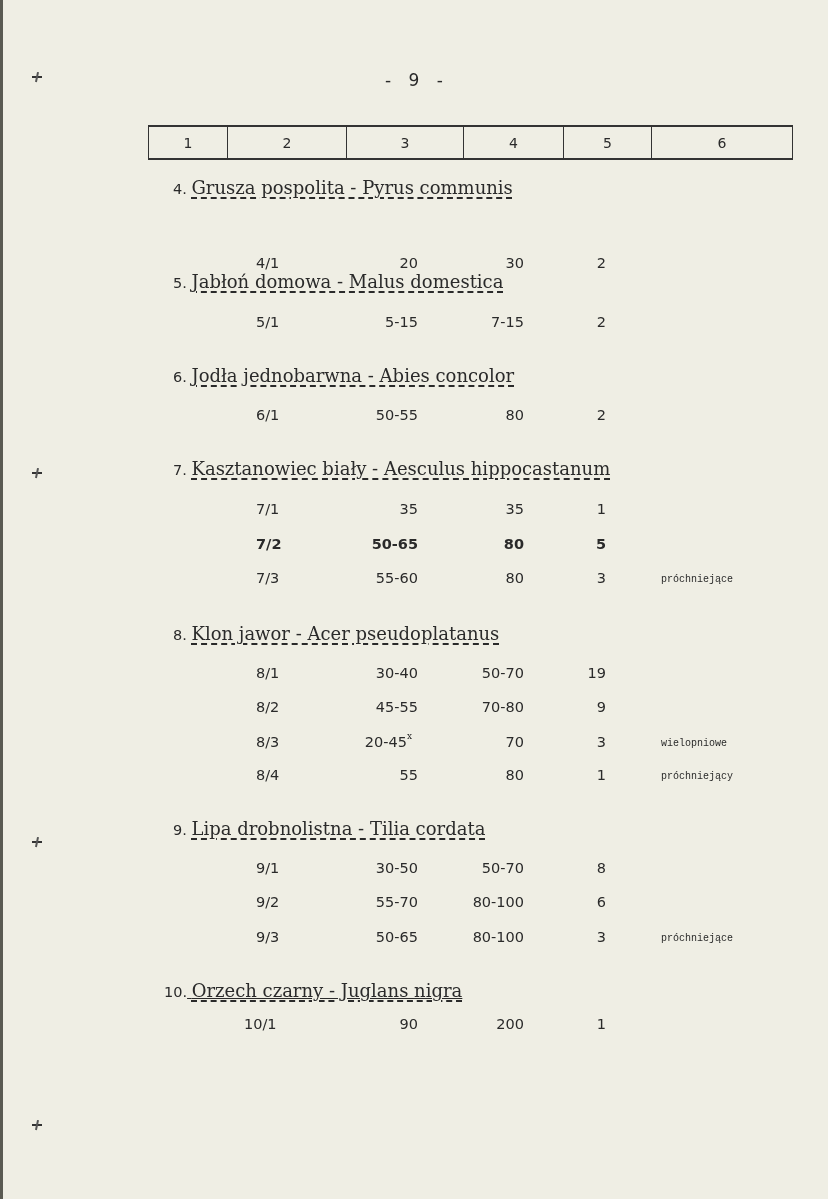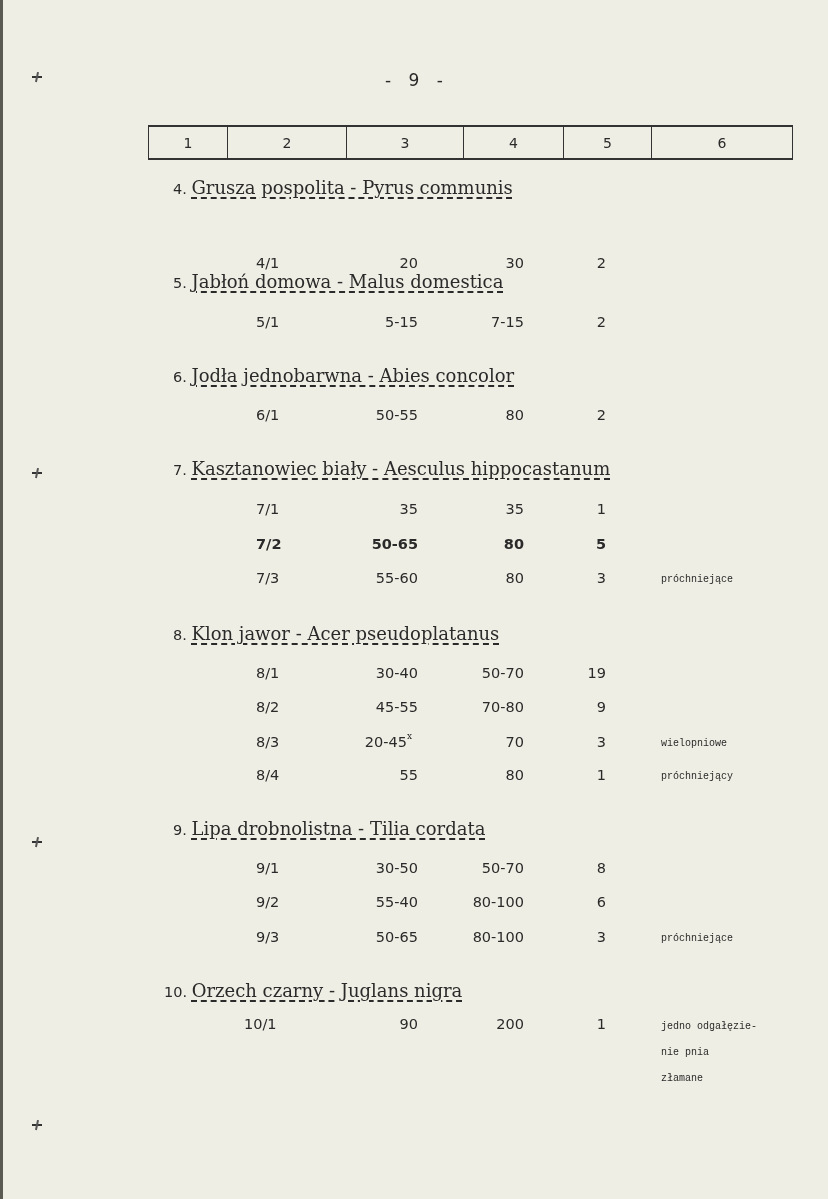--- a/index.html
+++ b/index.html
@@ -234,37 +234,34 @@
   <span class="name">Lipa drobnolistna - Tilia cordata</span>
 </div>
 <div class="row" style="top:860px;">
   <span class="c1">9/1</span>
   <span class="c2">30-50</span>
   <span class="c3">50-70</span>
   <span class="c4">8</span>
 </div>
 <div class="row" style="top:894px;">
   <span class="c1">9/2</span>
-  <span class="c2">55-40</span>
+  <span class="c2">55-70</span>
   <span class="c3">80-100</span>
   <span class="c4">6</span>
 </div>
 <div class="row" style="top:929px;">
   <span class="c1">9/3</span>
   <span class="c2">50-65</span>
   <span class="c3">80-100</span>
   <span class="c4">3</span>
   <span class="c6" style="top:-2px;">próchniejące</span>
 </div>
 
-<div class="species" style="left:164px; top:980px;">
+<div class="species" style="left:164px; top:980px;text-decoration:underline;">
   <span class="num">10.</span>
   <span class="name">Orzech czarny - Juglans nigra</span>
 </div>
 <div class="row" style="top:1016px;">
   <span class="c1" style="left:244px;">10/1</span>
   <span class="c2">90</span>
   <span class="c3">200</span>
   <span class="c4">1</span>
-  <span class="c6" style="top:-2px; line-height:26px;">jedno odgałęzie-
-nie pnia
-złamane</span>
 </div>
 
 </body></html>

